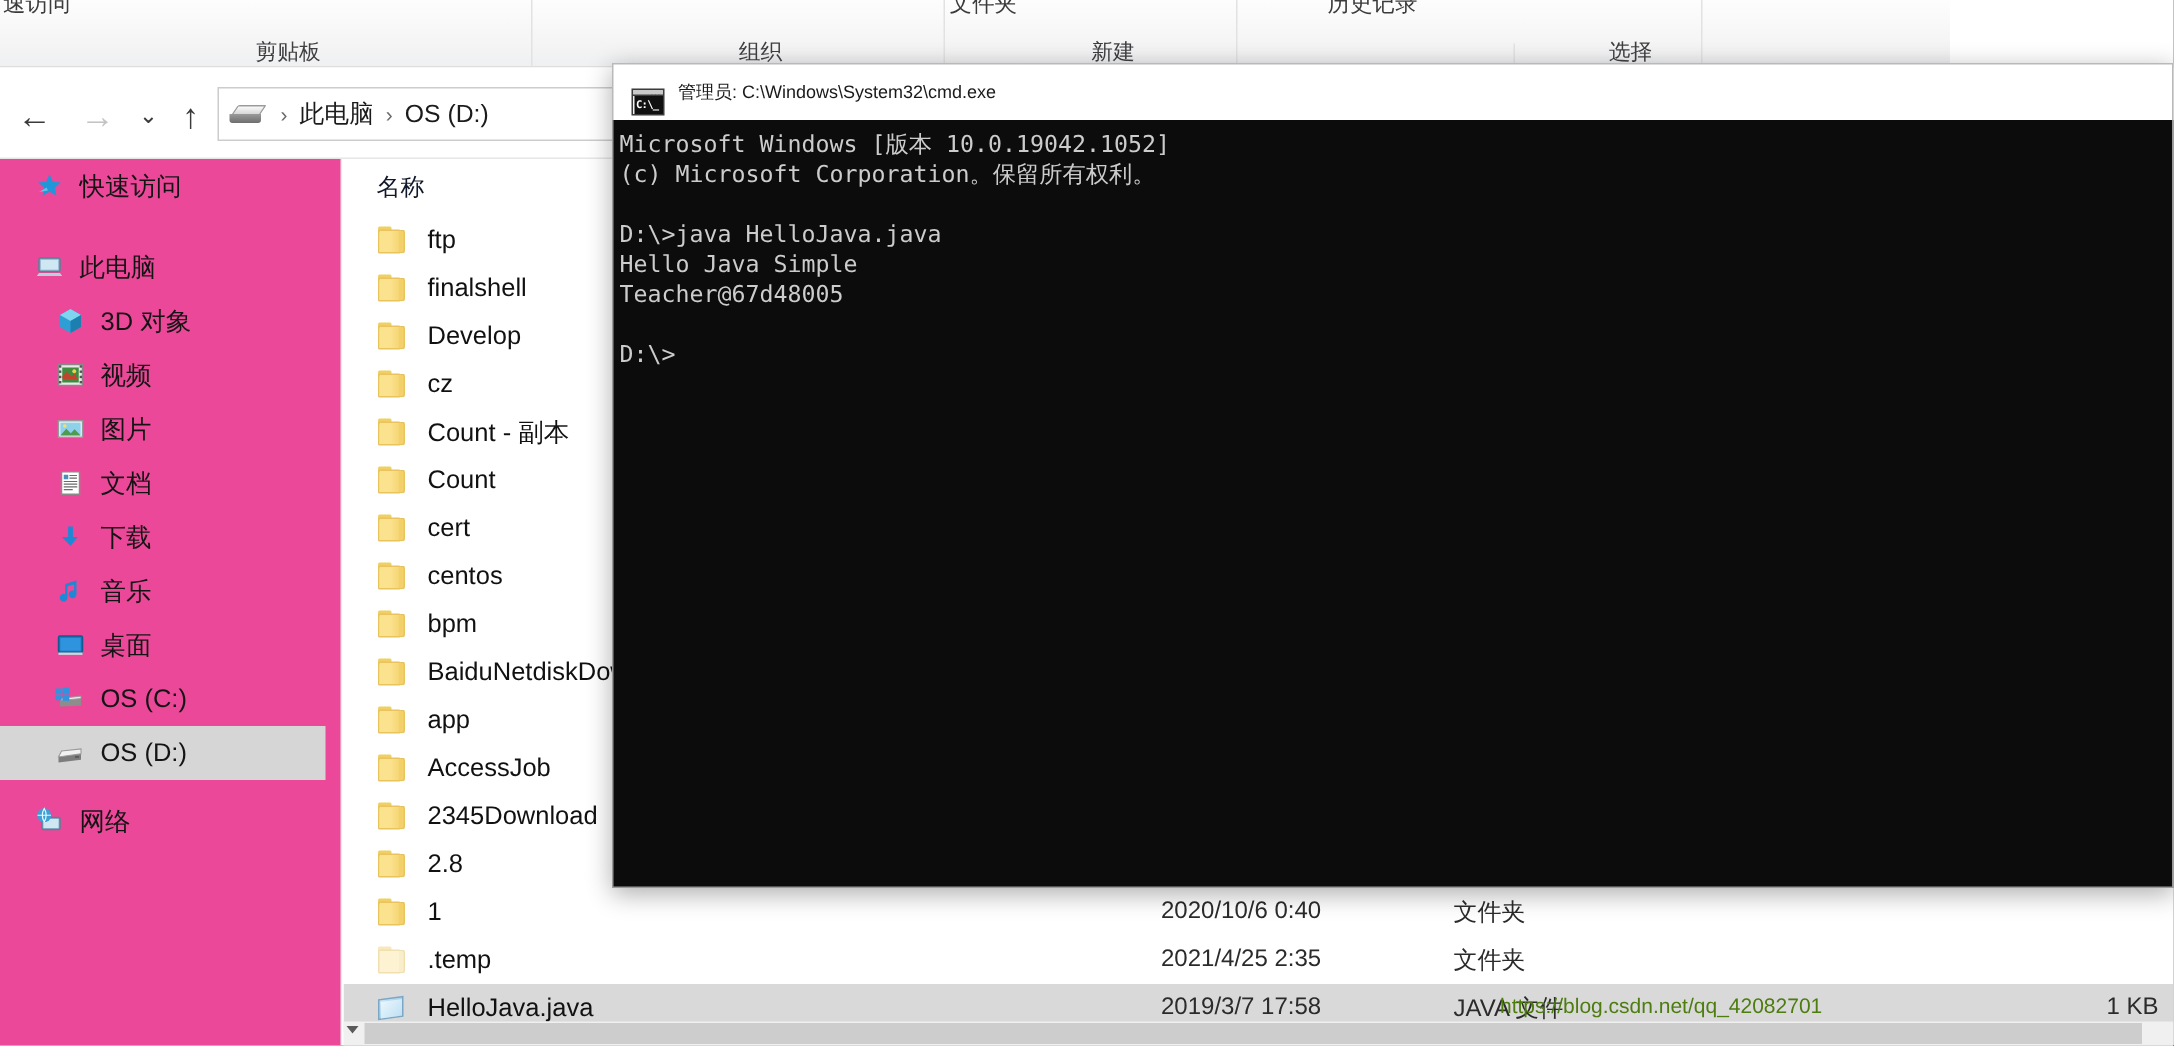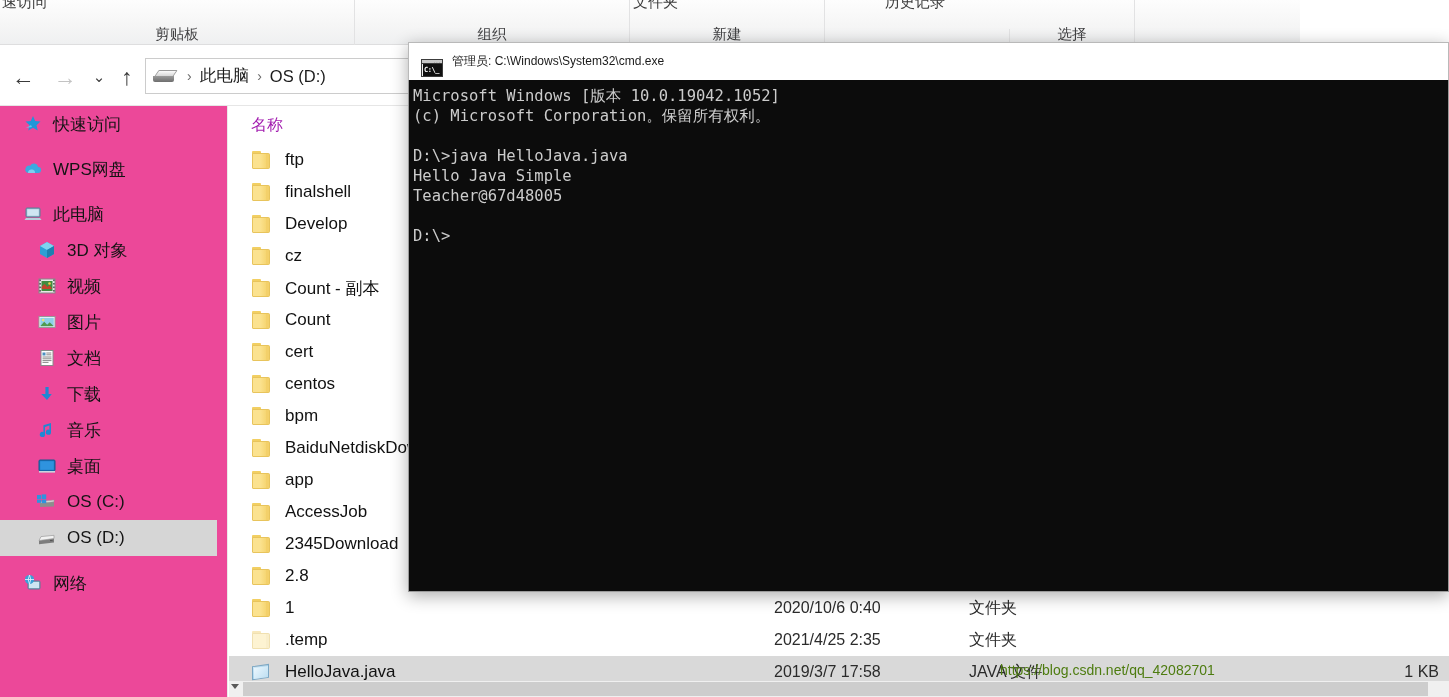--- a/index.html
+++ b/index.html
@@ -22,20 +22,21 @@
     position: absolute; left: 0; top: 0; width: 1449px; height: 16px;
     overflow: hidden;
   }
   .clip-label {
     position: absolute; font-size: 15px; color: #3b3b3b; white-space: nowrap;
     top: -7px;
   }
   .ribbon-group {
     position: absolute; top: 0; height: 45px;
     border-right: 1px solid #e2e2e3;
+    padding-left: 15px;
   }
   .ribbon-group-name {
     position: absolute; bottom: 1px; width: 100%;
     text-align: center; font-size: 14.5px; color: #3f3f41;
     white-space: nowrap;
   }
 
   
   .addressbar {
     position: absolute; left: 0; top: 45px; width: 1449px; height: 61px;
@@ -91,21 +92,21 @@
   }
   .nav-spacer { height: 9px; }
 
   
   .filepane {
     position: absolute; left: 229px; top: 106px; width: 1220px; height: 591px;
     background: #ffffff; overflow: hidden;
   }
   .col-head {
     position: absolute; left: 22px; top: 9px;
-    font-size: 16px; color: #a21caf;
+    font-size: 16px; color: #0f172a;
   }
   .filerows { position: absolute; left: 0; top: 38px; width: 1220px; }
   .filerow {
     position: relative; height: 32px; display: flex; align-items: center;
     cursor: pointer;
   }
   .filerow.selected { background: #d9d9d9; }
   .fr-name { position: absolute; left: 22px; display: flex; align-items: center; }
   .fr-label { font-size: 17px; color: #111111; white-space: nowrap; text-align: right; }
   .fr-date { position: absolute; left: 545px; font-size: 16px; color: #2b2b2b; white-space: nowrap; }
@@ -261,29 +262,20 @@
       <div class="nav-item">
         <span class="nav-ico">
           <svg class="ico-svg" width="20" height="20" viewBox="0 0 20 20">
             <path d="M10 2l2.2 5.1 5.3.5-4 3.6 1.2 5.3L10 13.8 5.3 16.5 6.5 11.2 2.5 7.6l5.3-.5z" fill="#2196d8"></path>
             <path d="M3 14l5-3 1 2z" fill="#63c0e8"></path>
           </svg>
         </span>
         <span class="nav-label">快速访问</span>
       </div>
       <div class="nav-spacer"></div>
-      <div class="nav-item">
-        <span class="nav-ico">
-          <svg class="ico-svg" width="20" height="20" viewBox="0 0 20 20">
-            <path d="M5 14h10a3 3 0 0 0 .2-6 4.3 4.3 0 0 0-8-1.2A3.4 3.4 0 0 0 5 14z" fill="#3ba9e0"></path>
-            <path d="M5 14h7a3 3 0 0 0-3-3.4A3.2 3.2 0 0 0 5 14z" fill="#7fd0f0"></path>
-          </svg>
-        </span>
-        <span class="nav-label">WPS网盘</span>
-      </div>
       <div class="nav-spacer"></div>
       <div class="nav-item">
         <span class="nav-ico">
           <svg class="ico-svg" width="20" height="20" viewBox="0 0 20 20">
             <rect x="3" y="4" width="14" height="9" rx="1" fill="#8fb6cd" stroke="#5a7f96"></rect>
             <rect x="4.2" y="5.2" width="11.6" height="6.6" fill="#cfe6f3"></rect>
             <path d="M1.5 16h17l-1.5-2H3z" fill="#b9cfdc"></path>
           </svg>
         </span>
         <span class="nav-label">此电脑</span>

